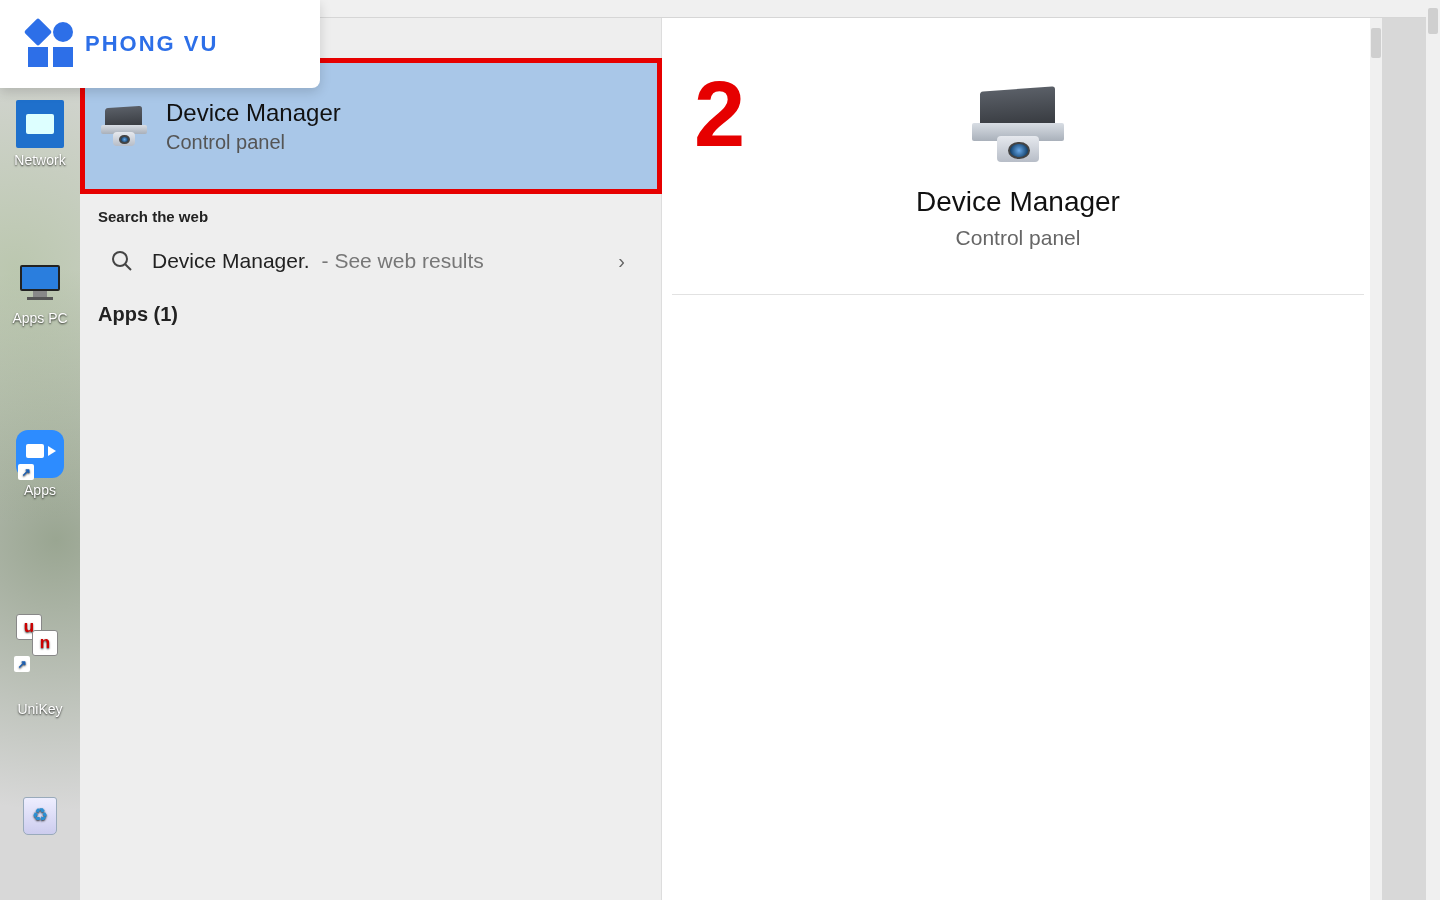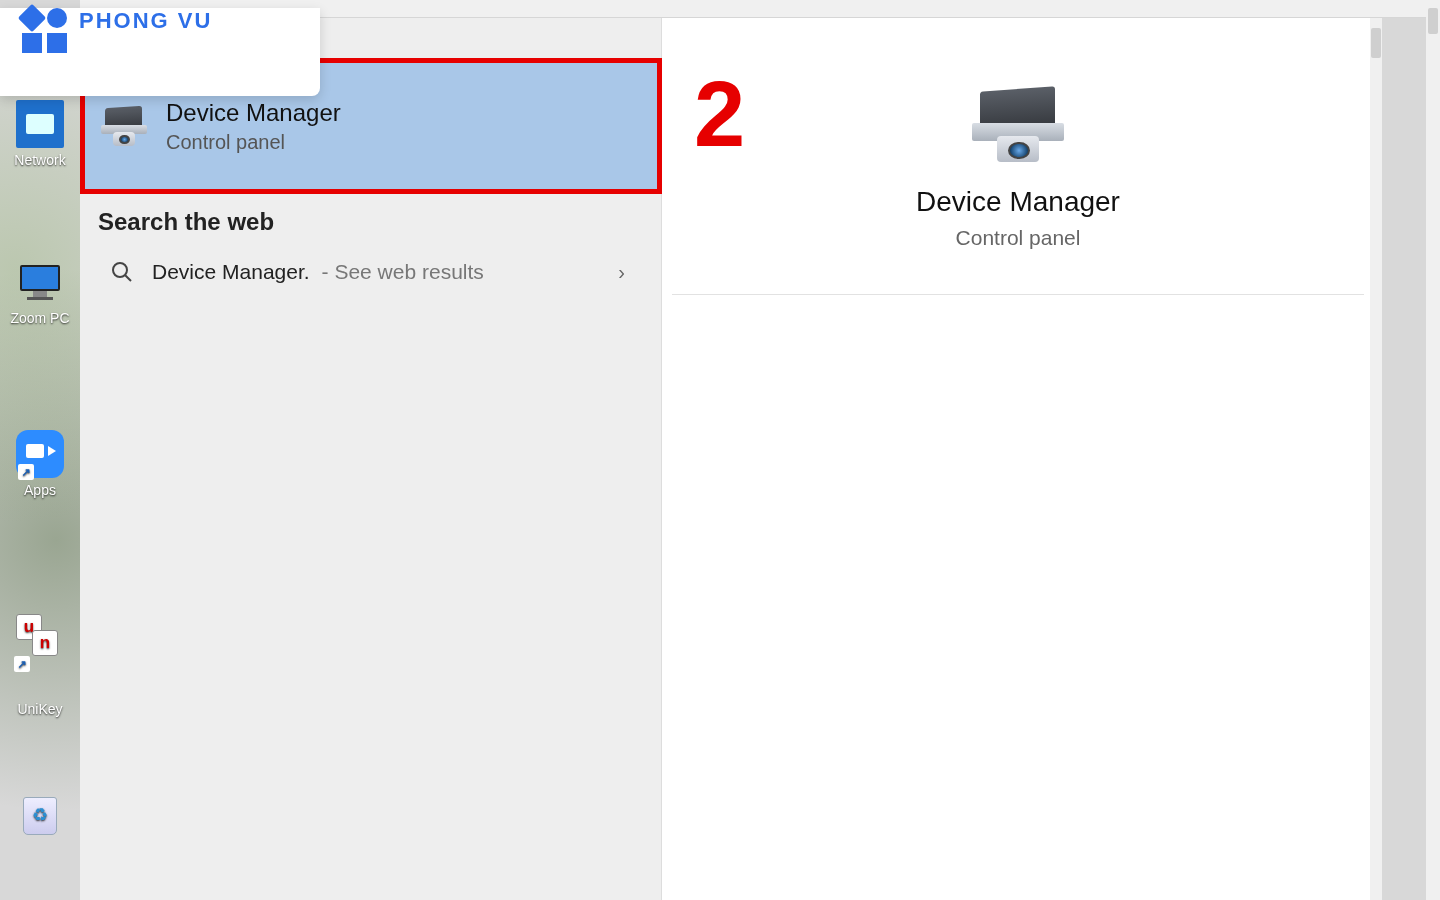--- a/index.html
+++ b/index.html
@@ -52,27 +52,27 @@
       position: absolute;
       left: 80px; right: 10px; top: 0;
       height: 18px;
       background: #f0f0f0;
       border-bottom: 1px solid #d6d6d6;
     }
 
     
     .logo-card {
       position: absolute;
-      left: 0; top: 8px;
+      left: 0; top: 0;
       width: 320px; height: 88px;
       background: #fff;
       border-radius: 0 0 8px 0;
       box-shadow: 0 4px 12px rgba(0,0,0,.15);
-      display: flex; align-items: flex-start;
-      padding-left: 22px;
+      display: flex; align-items: center;
+      padding-left: 28px;
       z-index: 50;
     }
     .pv-sq { display:grid;grid-template-columns:repeat(2,20px);grid-template-rows:repeat(2,20px);gap:5px;margin-right:12px;}
     .pv-sq > div{background:#2d6fe8;}
     .pv-sq > div:first-child{transform:rotate(45deg);border-radius:2px;}
     .pv-sq > div:nth-child(2){border-radius:50%;}
     .pv-text{font-size:22px;font-weight:800;color:#2d6fe8;letter-spacing:2px;}
 
     
     .search-panel {
@@ -120,21 +120,21 @@
       left: 614px; top: 50px;
       font-size: 92px;
       font-weight: 900;
       color: #e60000;
       font-family: Arial Black, Arial, sans-serif;
       z-index: 30;
       line-height: 1;
     }
 
     .section-head {
-      font-size: 24px;
+      font-size: 15px;
       font-weight: 600;
       color: #222;
       padding: 18px 18px 10px;
     }
     .web-row {
       display: flex; align-items: center;
       padding: 14px 30px;
       cursor: pointer;
       font-size: 21px;
     }
@@ -195,21 +195,21 @@
     <div>Network</div>
   </div>
   <div class="desk-icon" style="top:258px">
     <div class="ic ic-pc">
       <div>
           <div class="mon"></div>
           <div class="stand"></div>
           <div class="base"></div>
         </div>
     </div>
-    <div>Zoom PC</div>
+    <div>Apps PC</div>
   </div>
   <div class="desk-icon" style="top:430px">
     <div class="ic ic-zoom">
       <span class="shortcut-arrow">↗</span>
     </div>
     <div>Apps</div>
   </div>
   <div class="desk-icon" style="top:614px">
     <div class="ic ic-unikey">
       <div class="k" style="left:0;top:0">u</div>
@@ -253,20 +253,21 @@
         <svg viewBox="0 0 24 24" fill="none" stroke="#444" stroke-width="2">
             <circle cx="10" cy="10" r="7"></circle>
             <line x1="21" y1="21" x2="15.2" y2="15.2"></line>
           </svg>
       </span>
       <span class="qtext">Device Manager.</span>
       <span class="hint">- See web results</span>
       <span class="chev">›</span>
     </div>
 
+    <div class="apps-head">Apps (1)</div>
 
     <div class="annot-box"></div>
     <div class="annot-num">2</div>
   </div>
 
   <div class="sp-right">
     <div class="preview-card">
       <div class="big-icon">
         <div class="dm-icon">
             <div class="printer"></div>

